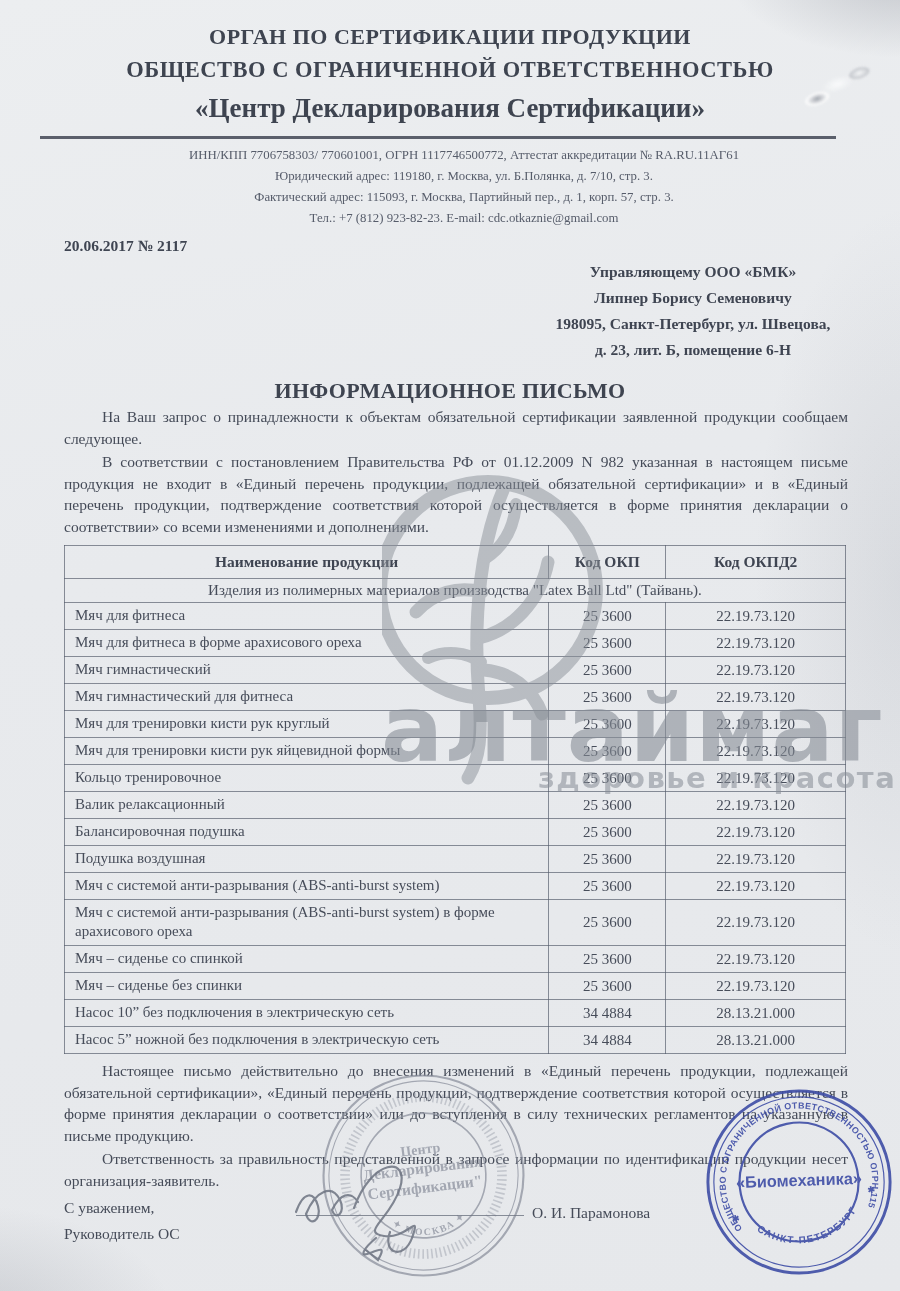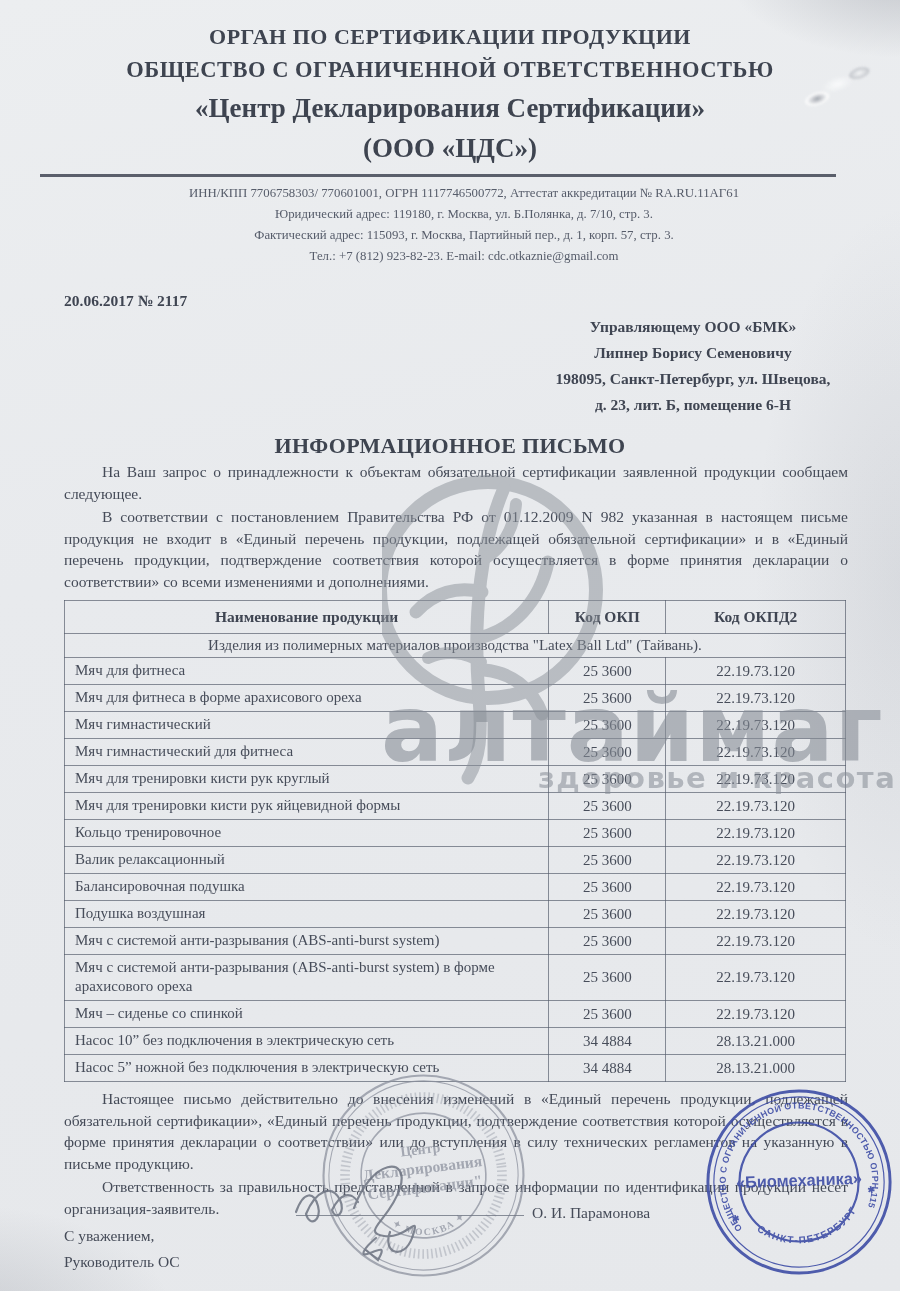--- a/index.html
+++ b/index.html
@@ -14,21 +14,21 @@
   }
   
   .lh{ text-align:center; padding-top:22px; color:#3e4450;}
   .lh .l1{font-size:22px;font-weight:bold;line-height:30px;letter-spacing:.5px;}
   .lh .l2{font-size:22.5px;font-weight:bold;line-height:36px;letter-spacing:.5px;}
   .lh .l3{font-size:27px;font-weight:bold;line-height:41px;}
   .lh .l4{font-size:27px;font-weight:bold;line-height:38px;}
   .rule{height:0;border-top:3px solid rgba(58,64,78,.82);margin:7px 64px 6px 40px;}
   .info{text-align:center;font-size:12.8px;line-height:21px;color:#565c6a;padding-left:28px;}
   
-  .date{margin:25px 0 0 64px;font-weight:bold;font-size:15.5px;color:#3f4552;}
+  .date{margin:8px 0 0 64px;font-weight:bold;font-size:15.5px;color:#3f4552;}
   .recipient{width:330px;margin:4px 42px 0 auto;text-align:center;
     font-weight:bold;font-size:15.5px;line-height:26px;color:#3f4552;}
   .title{text-align:center;font-weight:bold;font-size:22px;margin-top:15px;
     letter-spacing:.3px;color:#3e4450;}
   
   .body{padding:0 52px 0 64px;}
   .para{font-size:15.5px;line-height:21.5px;text-align:justify;text-indent:38px;margin:2px 0 0;}
   table.prod{border-collapse:collapse;width:782px;margin:8px 0 0 0;
     font-size:15px;color:#474d5a;}
   table.prod th, table.prod td{border:1px solid rgba(86,93,108,.68);}
@@ -56,21 +56,20 @@
 </style>
 </head>
 <body>
 
 <div class="page">
 
   <div class="lh">
     <div class="l1">ОРГАН ПО СЕРТИФИКАЦИИ ПРОДУКЦИИ</div>
     <div class="l2">ОБЩЕСТВО С ОГРАНИЧЕННОЙ ОТВЕТСТВЕННОСТЬЮ</div>
     <div class="l3">«Центр Декларирования Сертификации»</div>
-    <div class="l4">(ООО «ЦДС»)</div>
   </div>
   <div class="rule"></div>
   <div class="info">
     <div>ИНН/КПП  7706758303/ 770601001, ОГРН 1117746500772, Аттестат аккредитации № RA.RU.11АГ61</div>
     <div>Юридический адрес: 119180, г. Москва, ул. Б.Полянка, д. 7/10, стр. 3.</div>
     <div>Фактический адрес: 115093, г. Москва, Партийный пер., д. 1, корп. 57, стр. 3.</div>
     <div>Тел.: +7 (812) 923-82-23. E-mail: cdc.otkaznie@gmail.com</div>
   </div>
 
   <div class="date">20.06.2017 № 2117</div>
@@ -158,20 +157,25 @@
             <td class="c-name">Мяч с системой анти-разрывания (ABS-anti-burst system) в форме арахисового ореха</td>
             <td class="c-code">25 3600</td>
             <td class="c-code2">22.19.73.120</td>
           </tr>
           <tr>
             <td class="c-name">Мяч – сиденье со спинкой</td>
             <td class="c-code">25 3600</td>
             <td class="c-code2">22.19.73.120</td>
           </tr>
           <tr>
+            <td class="c-name">Мяч – сиденье без спинки</td>
+            <td class="c-code">25 3600</td>
+            <td class="c-code2">22.19.73.120</td>
+          </tr>
+          <tr>
             <td class="c-name">Насос 10” без подключения в электрическую сеть</td>
             <td class="c-code">34 4884</td>
             <td class="c-code2">28.13.21.000</td>
           </tr>
           <tr>
             <td class="c-name">Насос 5” ножной без подключения в электрическую сеть</td>
             <td class="c-code">34 4884</td>
             <td class="c-code2">28.13.21.000</td>
           </tr>
         </tbody>

